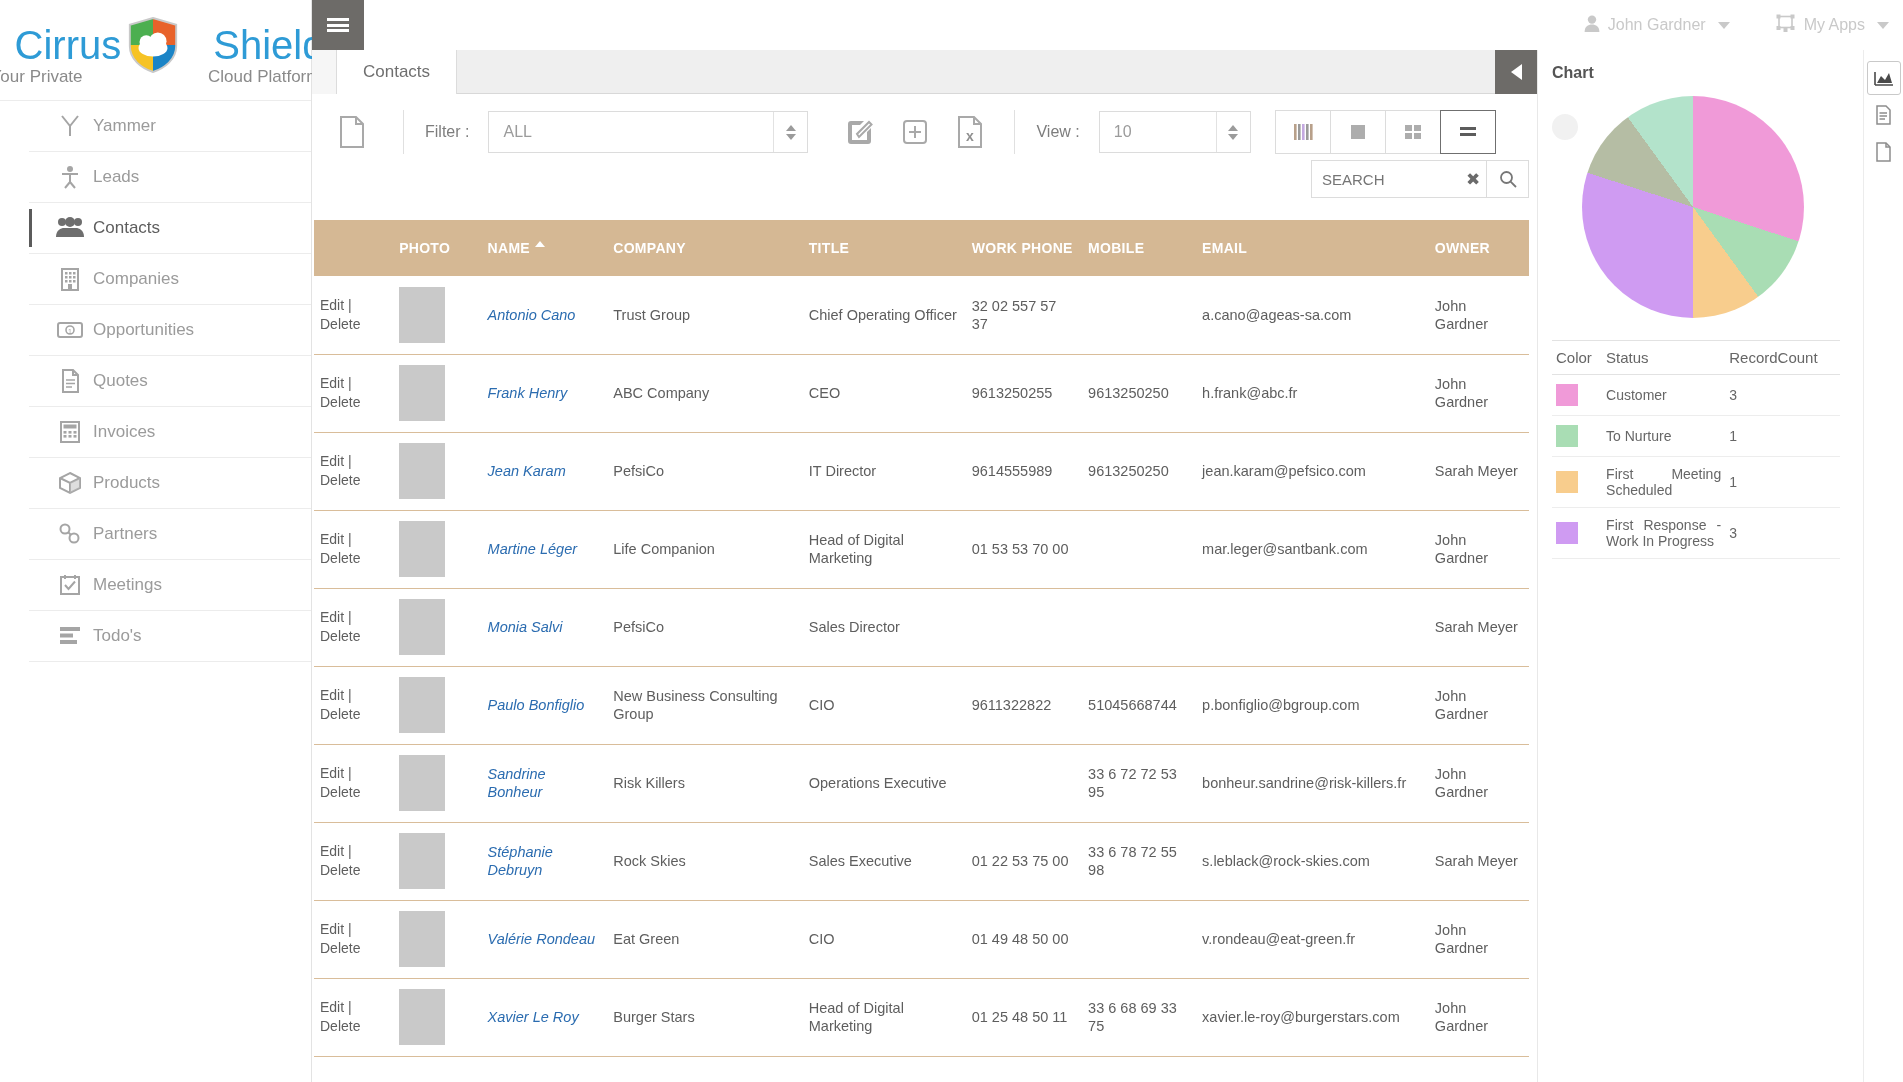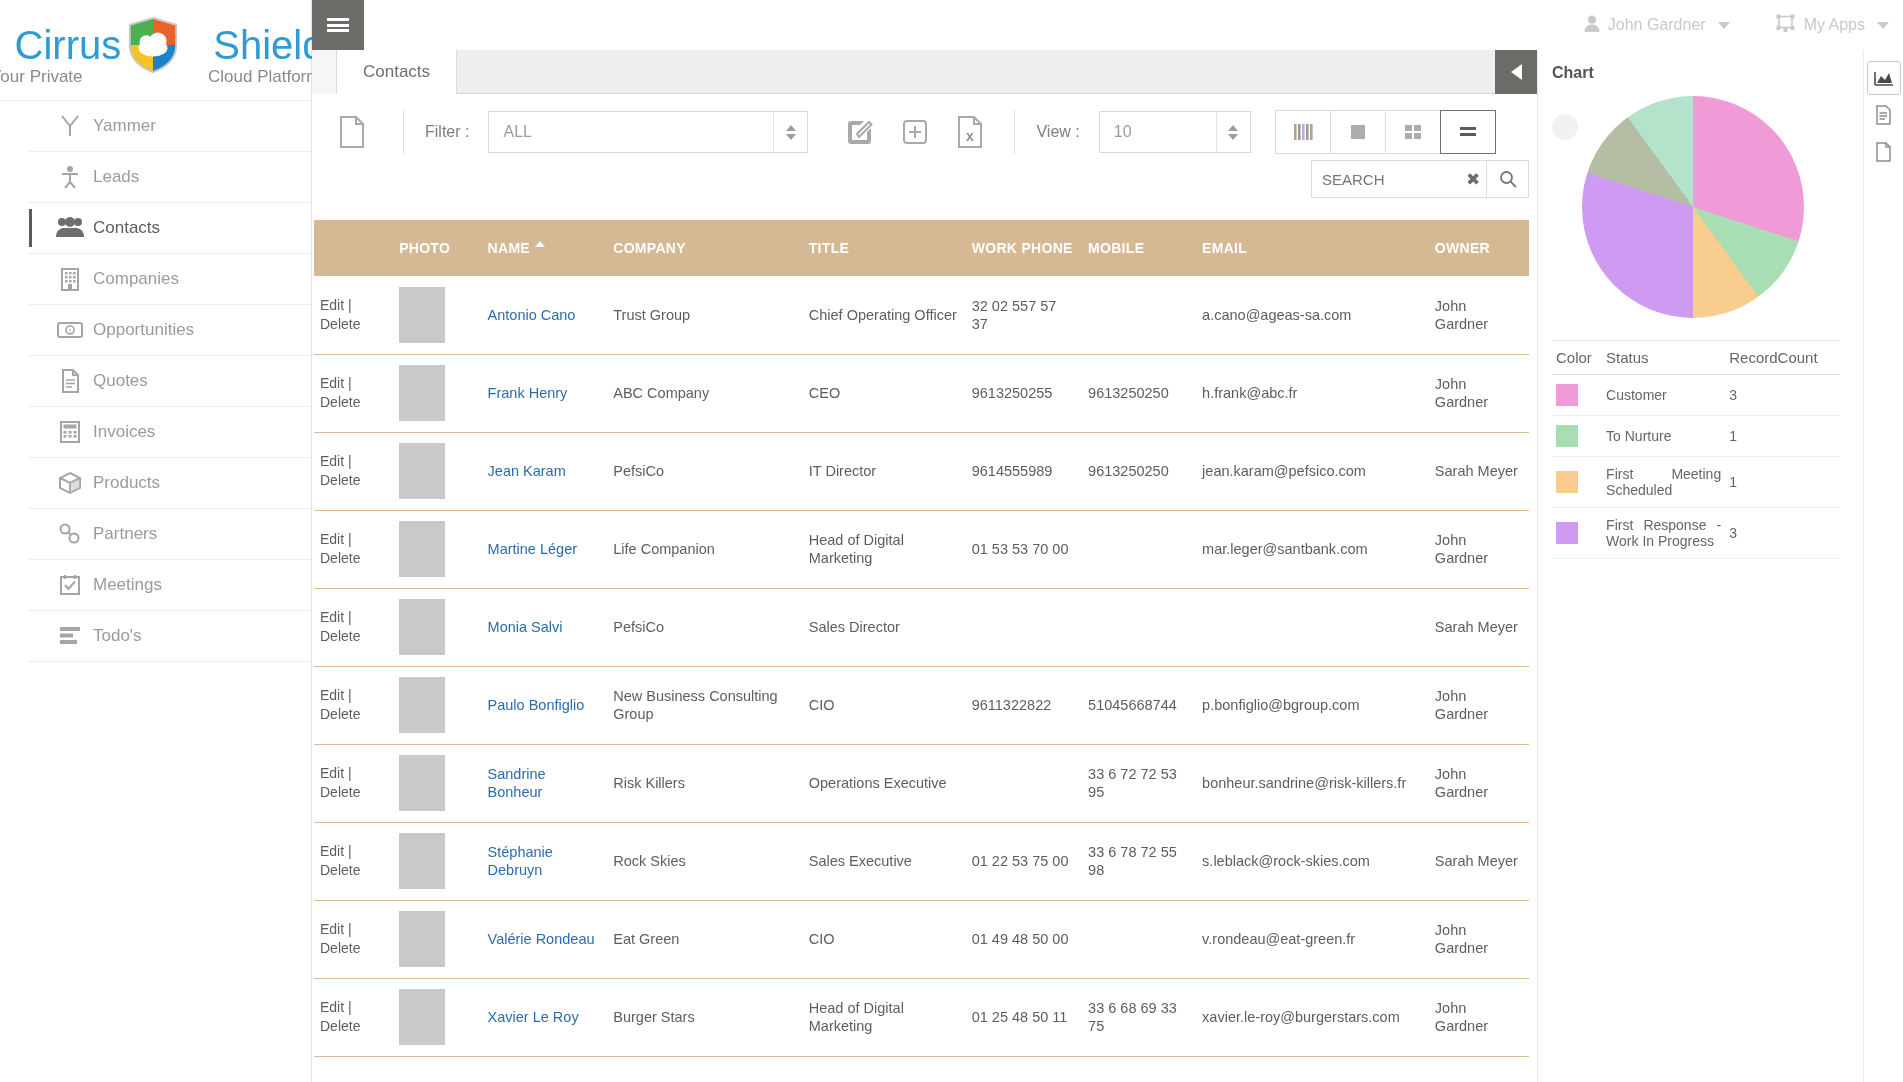--- a/index.html
+++ b/index.html
@@ -114,21 +114,21 @@
   .c-act { width:68px; }
   .c-photo { width:76px; }
   .c-name { width:108px; }
   .c-comp { width:168px; }
   .c-title { width:140px; }
   .c-work { width:100px; }
   .c-mob { width:98px; }
   .c-mail { width:200px; }
   .c-own { width:86px; }
   .act { font-size:14px; color:#5e5e5e; line-height:1.35; }
-  .namelink { color:#2b6cb0; cursor:pointer; }
+  .namelink { color:#2b6cb0; cursor:pointer;font-style:italic; }
   .avatar { width:46px; height:56px; background:#c9c9c9; display:block; }
   .sort-asc { display:inline-block; width:0;height:0;border-left:5px solid transparent;border-right:5px solid transparent;border-bottom:6px solid #fff; vertical-align:6px; margin-left:5px;}
 
   
   .chartpanel { position:absolute; right:40px; top:50px; width:326px; bottom:0; background:#fff; border-left:1px solid #e8e8e8; padding:14px 0 0 14px; }
   .chart-title { font-size:16px; font-weight:bold; color:#555; margin-bottom:10px; }
   .pie-area { position:relative; height:236px; }
   .pie { position:absolute; left:30px; top:4px; width:222px; height:222px; border-radius:50%; }
   .pie-dot { position:absolute; left:0px; top:22px; width:26px; height:26px; border-radius:50%; background:#f1f1f1; }
 

